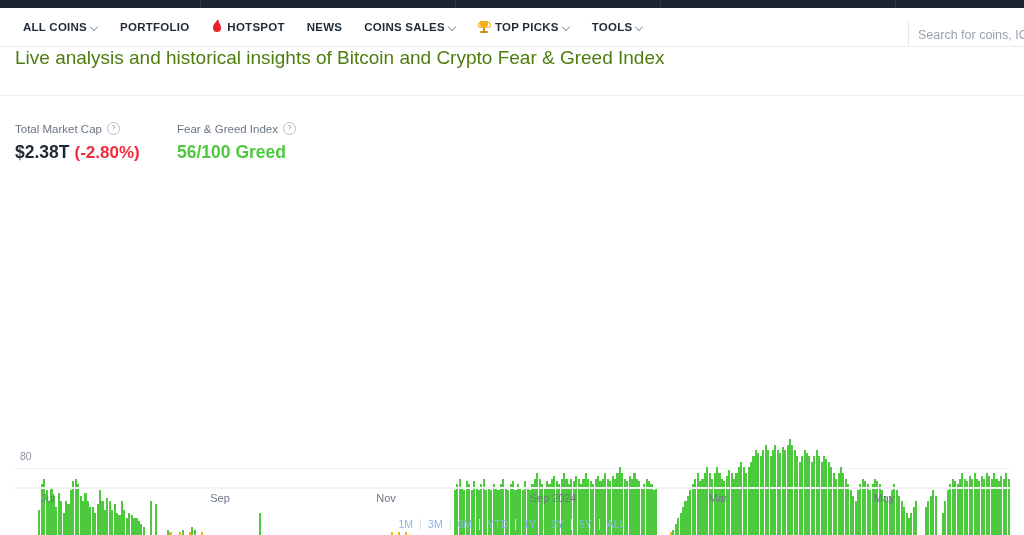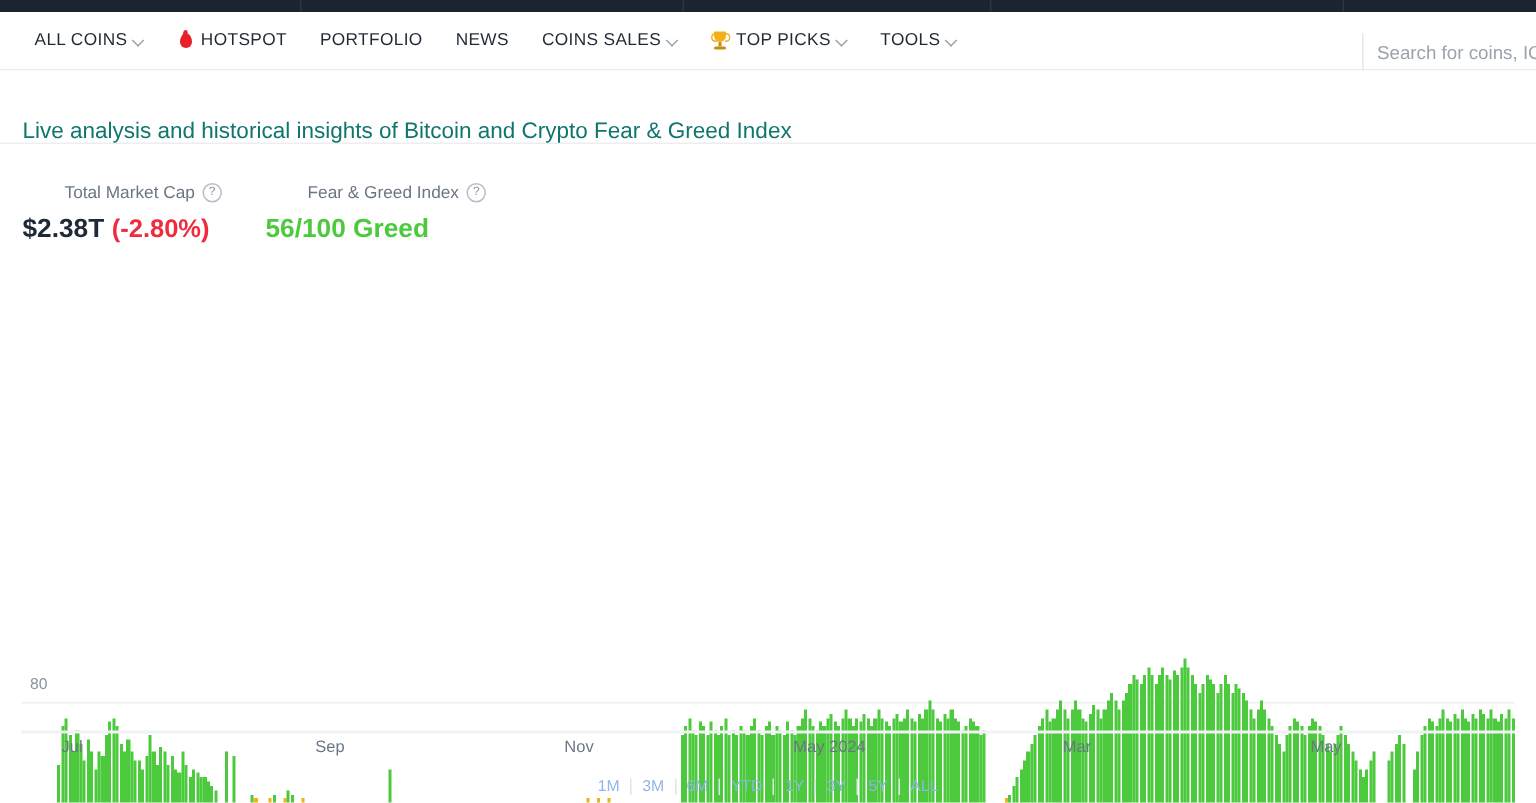--- a/index.html
+++ b/index.html
@@ -12,21 +12,21 @@
   .page{position:relative;width:1024px;height:535px;}
 
   
   .topstrip{position:absolute;left:0;top:0;width:1024px;height:8px;background:#1b2430;}
   .topstrip .div{position:absolute;top:0;width:1px;height:8px;background:#2b3542;}
 
   
   .nav{position:absolute;left:0;top:8px;width:1024px;height:38px;background:#ffffff;border-bottom:1px solid #e9ecef;}
   .navinner{position:absolute;left:12px;top:0;height:38px;display:flex;align-items:center;gap:0px;}
   .navitem{display:flex;align-items:center;gap:4px;height:38px;padding:0 11px;cursor:pointer;white-space:nowrap;}
-  .navitem .lbl{font-size:11.5px;font-weight:400;color:#1f2a37;letter-spacing:.25px;}
+  .navitem .lbl{font-size:11.5px;font-weight:700;color:#1f2a37;letter-spacing:.25px;}
   .caret{display:inline-block;width:7px;height:7px;position:relative;top:-1px;}
   .caret:after{content:"";position:absolute;left:0;top:1px;width:5px;height:5px;border-right:1.3px solid #9aa3ae;border-bottom:1.3px solid #9aa3ae;transform:rotate(45deg);}
   .flameicon{width:12px;height:14px;position:relative;}
   .flameicon:before{content:"";position:absolute;left:2px;top:2px;width:8px;height:10px;background:#e8202a;border-radius:50% 50% 50% 50%/60% 60% 40% 40%;}
   .flameicon:after{content:"";position:absolute;left:4.5px;top:0px;width:3px;height:5px;background:#e8202a;border-radius:60% 60% 40% 40%;transform:rotate(12deg);}
   .trophy{width:13px;height:14px;position:relative;}
   .trophy .cup{position:absolute;left:2.5px;top:1px;width:8px;height:7px;background:#f2b01e;border-radius:0 0 4px 4px;}
   .trophy .hL{position:absolute;left:0px;top:1.5px;width:3px;height:4px;border:1.3px solid #f2b01e;border-right:none;border-radius:3px 0 0 3px;}
   .trophy .hR{position:absolute;right:0px;top:1.5px;width:3px;height:4px;border:1.3px solid #f2b01e;border-left:none;border-radius:0 3px 3px 0;}
   .trophy .stem{position:absolute;left:5.5px;top:7.5px;width:2px;height:3px;background:#c98c12;}
@@ -40,28 +40,28 @@
      clip-path:polygon(0% 0%,100% 0%,100% 62%,55% 100%,0% 100%);}
   .fslogo .dot{position:absolute;left:8px;top:5px;width:5.5px;height:6.5px;background:#19e619;border-radius:50%;}
   .fslogo .bar{position:absolute;left:3px;top:3px;width:2.6px;height:11px;background:#19e619;}
   .fstxt{font-size:12.5px;font-weight:700;color:#0b0f14;}
   .navdiv{position:absolute;left:908px;top:14px;width:1px;height:26px;background:#e5e8ec;}
   .searchbox{position:absolute;left:918px;top:12px;width:110px;height:30px;display:flex;align-items:center;}
   .searchbox .ph{font-size:12.5px;color:#9aa3ae;white-space:nowrap;overflow:hidden;}
 
   
   .subrow{position:absolute;left:0;top:47px;width:1024px;height:48px;border-bottom:1px solid #eceef1;background:#fff;}
-  .subtitle{position:absolute;left:15px;top:32px;font-size:15px;color:#0f766e;}
+  .subtitle{position:absolute;left:15px;top:0;font-size:19px;color:#4d7c0f;}
 
   
   .stats{position:absolute;left:15px;top:122px;display:flex;gap:0px;}
   .stat{display:flex;flex-direction:column;}
   .stat.s1{width:162px;}
   .statlabelrow{display:flex;align-items:center;gap:5px;}
-  .statlabel{font-size:11.5px;color:#6b7684;margin-left:28px;}
+  .statlabel{font-size:11.5px;color:#6b7684;}
   .qmark{width:11px;height:11px;border:1px solid #b7bec7;border-radius:50%;color:#8a929c;font-size:8px;line-height:10px;text-align:center;display:inline-block;cursor:pointer;}
   .statvalrow{margin-top:7px;display:flex;align-items:baseline;gap:5px;}
   .statval{font-size:17.5px;font-weight:700;color:#1f2a37;}
   .statdelta{font-size:17px;font-weight:700;color:#ef2b3d;}
   .statgreed{font-size:17.5px;font-weight:700;color:#4cc93c;}
 
   
   .chartwrap{position:absolute;left:0;top:200px;width:1024px;height:290px;}
   .ylabel{position:absolute;left:20px;top:250px;font-size:10.5px;color:#8a93a0;}
   .gridline{position:absolute;left:14px;top:268px;width:996px;height:1px;background:#eef0f3;}
@@ -88,25 +88,25 @@
       <span class="div" style="left: 895px;"></span>
     </div>
 
   <div class="nav">
     <div class="navinner" id="nav-items">
         <div class="navitem">
           <span class="lbl">ALL COINS</span>
           <span class="caret"></span>
         </div>
         <div class="navitem">
+          <span class="lbl">PORTFOLIO</span>
+        </div>
+        <div class="navitem">
           <span class="flameicon"></span>
           <span class="lbl">HOTSPOT</span>
-        </div>
-        <div class="navitem">
-          <span class="lbl">PORTFOLIO</span>
         </div>
         <div class="navitem">
           <span class="lbl">NEWS</span>
         </div>
         <div class="navitem">
           <span class="lbl">COINS SALES</span>
           <span class="caret"></span>
         </div>
         <div class="navitem">
           <span class="trophy">
@@ -438,21 +438,21 @@
         <div class="bar" style="left: 988.712px; width: 2.07927px; height: 209.42px; background: rgb(76, 201, 60);"></div>
         <div class="bar" style="left: 991.141px; width: 2.07927px; height: 215.08px; background: rgb(76, 201, 60);"></div>
         <div class="bar" style="left: 993.571px; width: 2.07927px; height: 209.42px; background: rgb(76, 201, 60);"></div>
       </div>
   </div>
   <div class="axisline"></div>
   <div class="xlabels" id="xlabels">
       <span class="xlab" style="left: 48px;">Jul</span>
       <span class="xlab" style="left: 220px;">Sep</span>
       <span class="xlab" style="left: 386px;">Nov</span>
-      <span class="xlab" style="left: 553px;">May 2024</span>
+      <span class="xlab" style="left: 553px;">Sep 2024</span>
       <span class="xlab" style="left: 718px;">Mar</span>
       <span class="xlab" style="left: 884px;">May</span>
     </div>
 
   <div class="ranges" id="ranges">
       <span class="rangeitem">1M</span>
       <span class="rangeitem">3M</span>
       <span class="rangeitem">6M</span>
       <span class="rangeitem">YTD</span>
       <span class="rangeitem">1Y</span>

